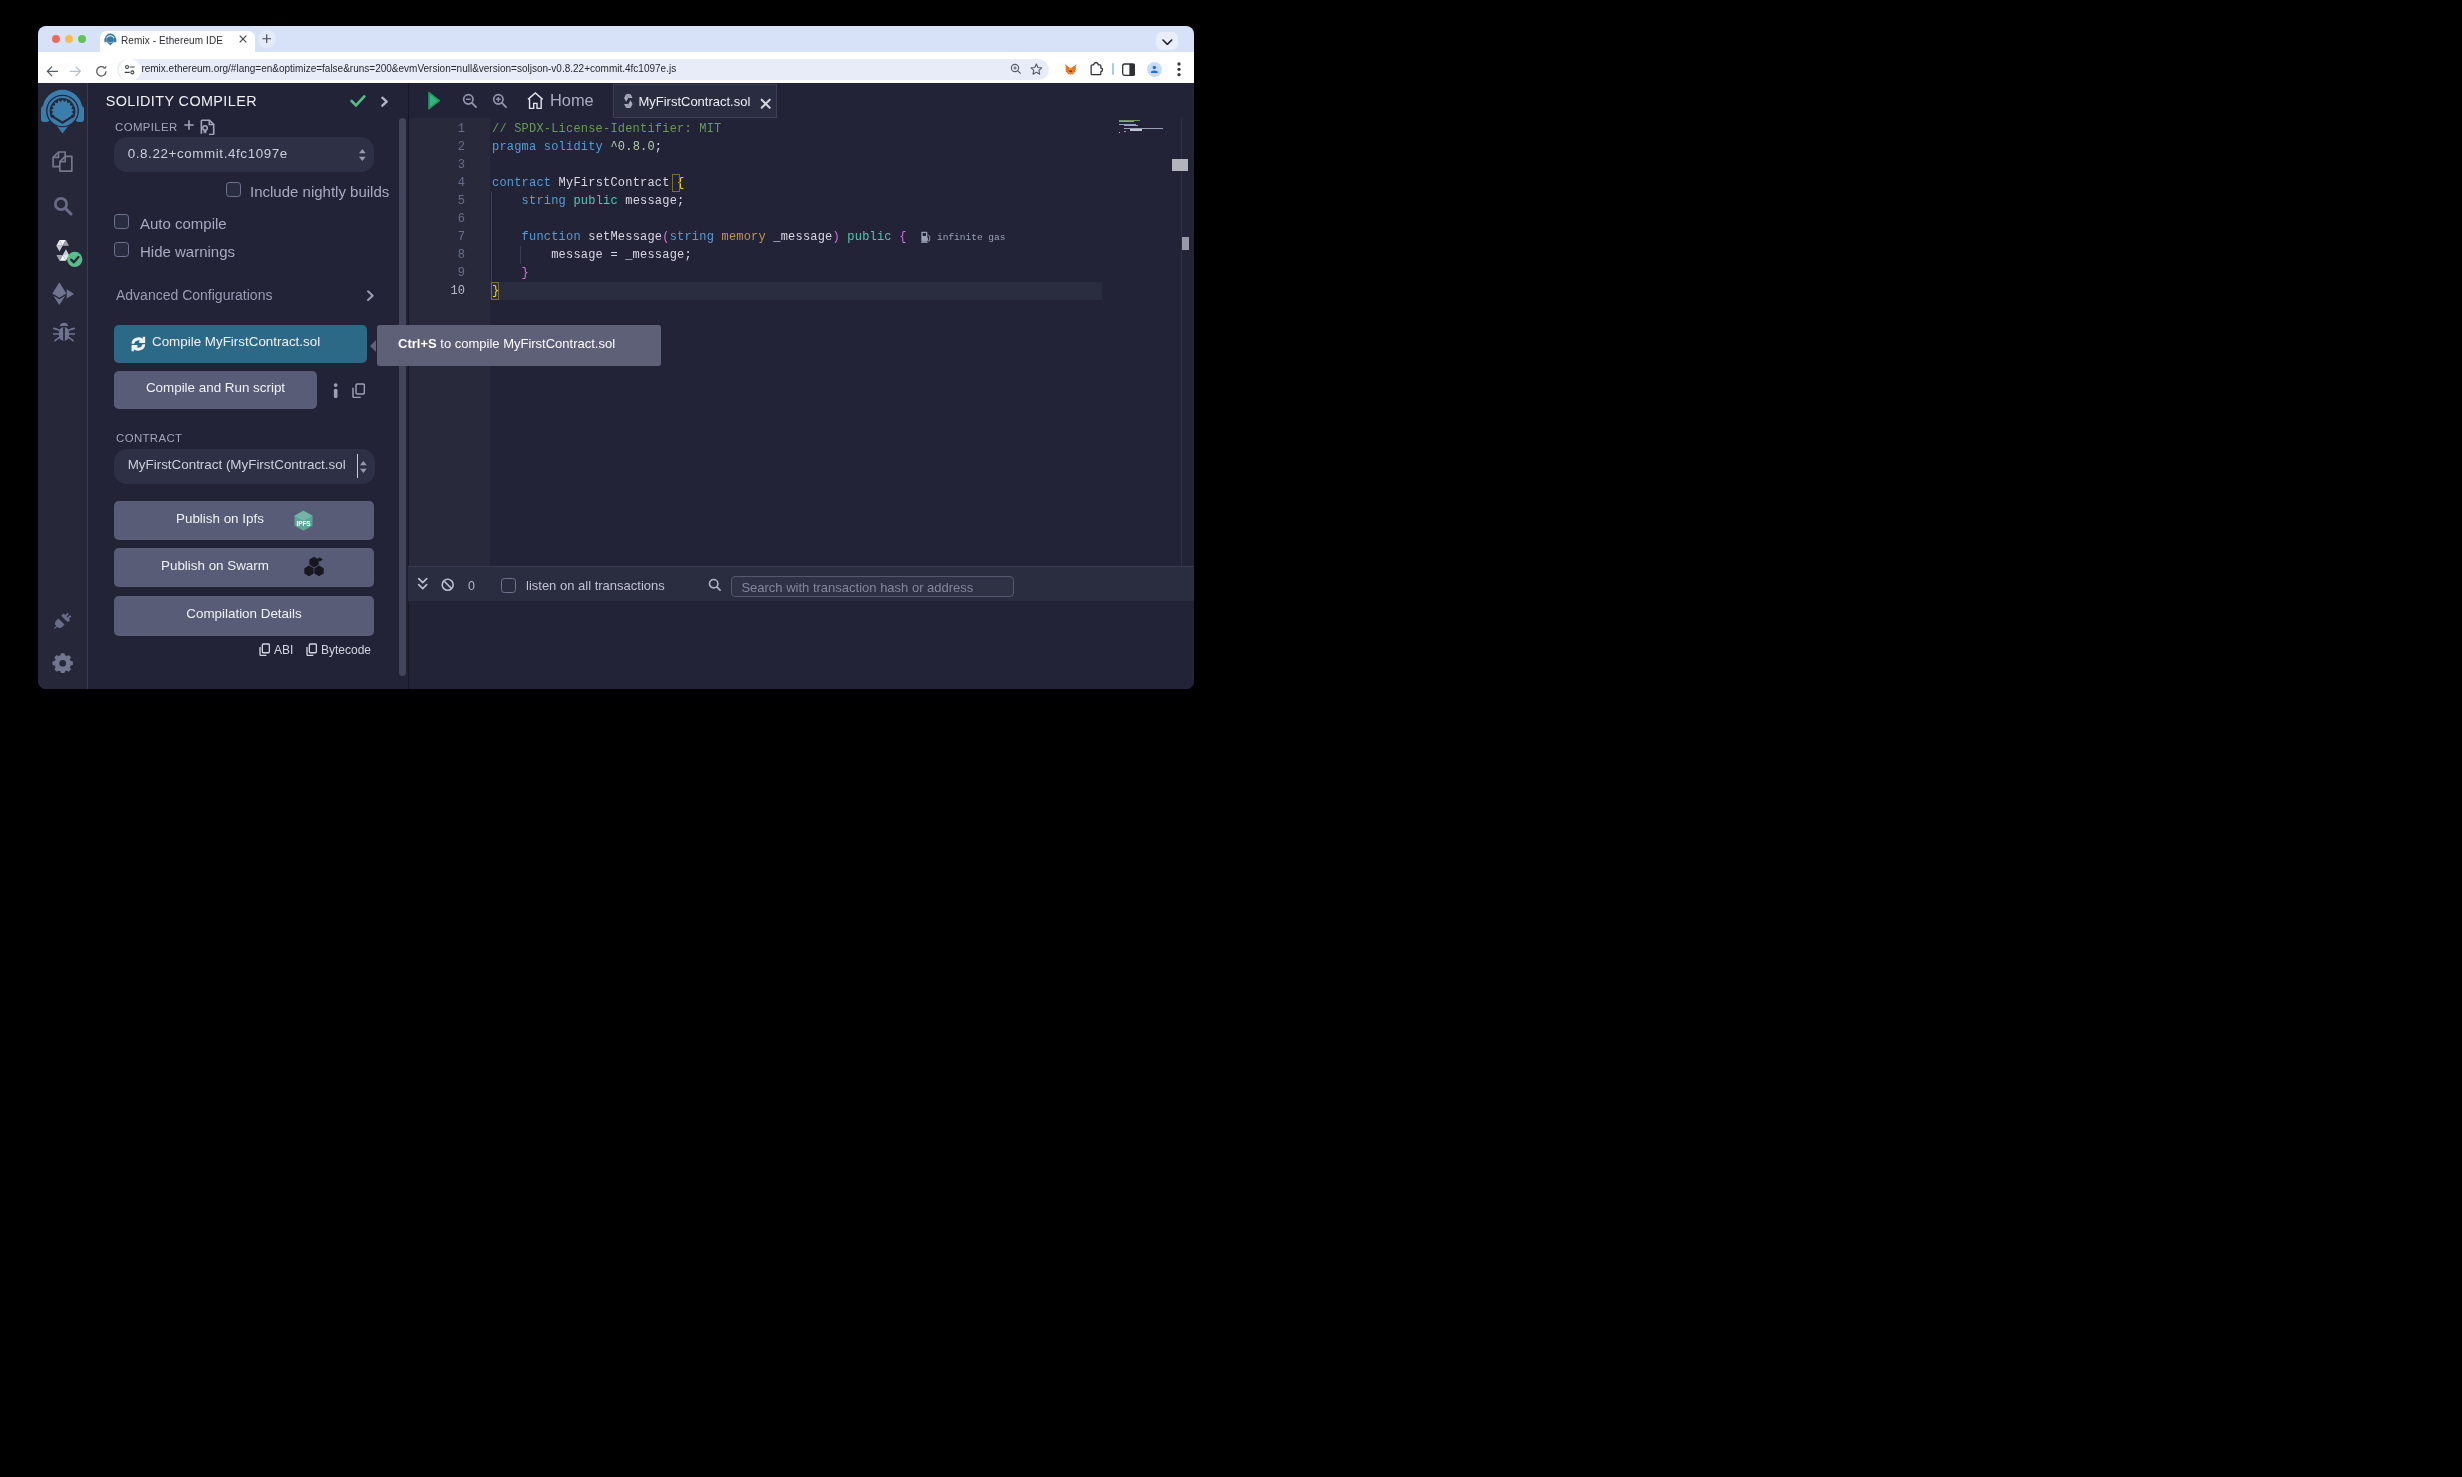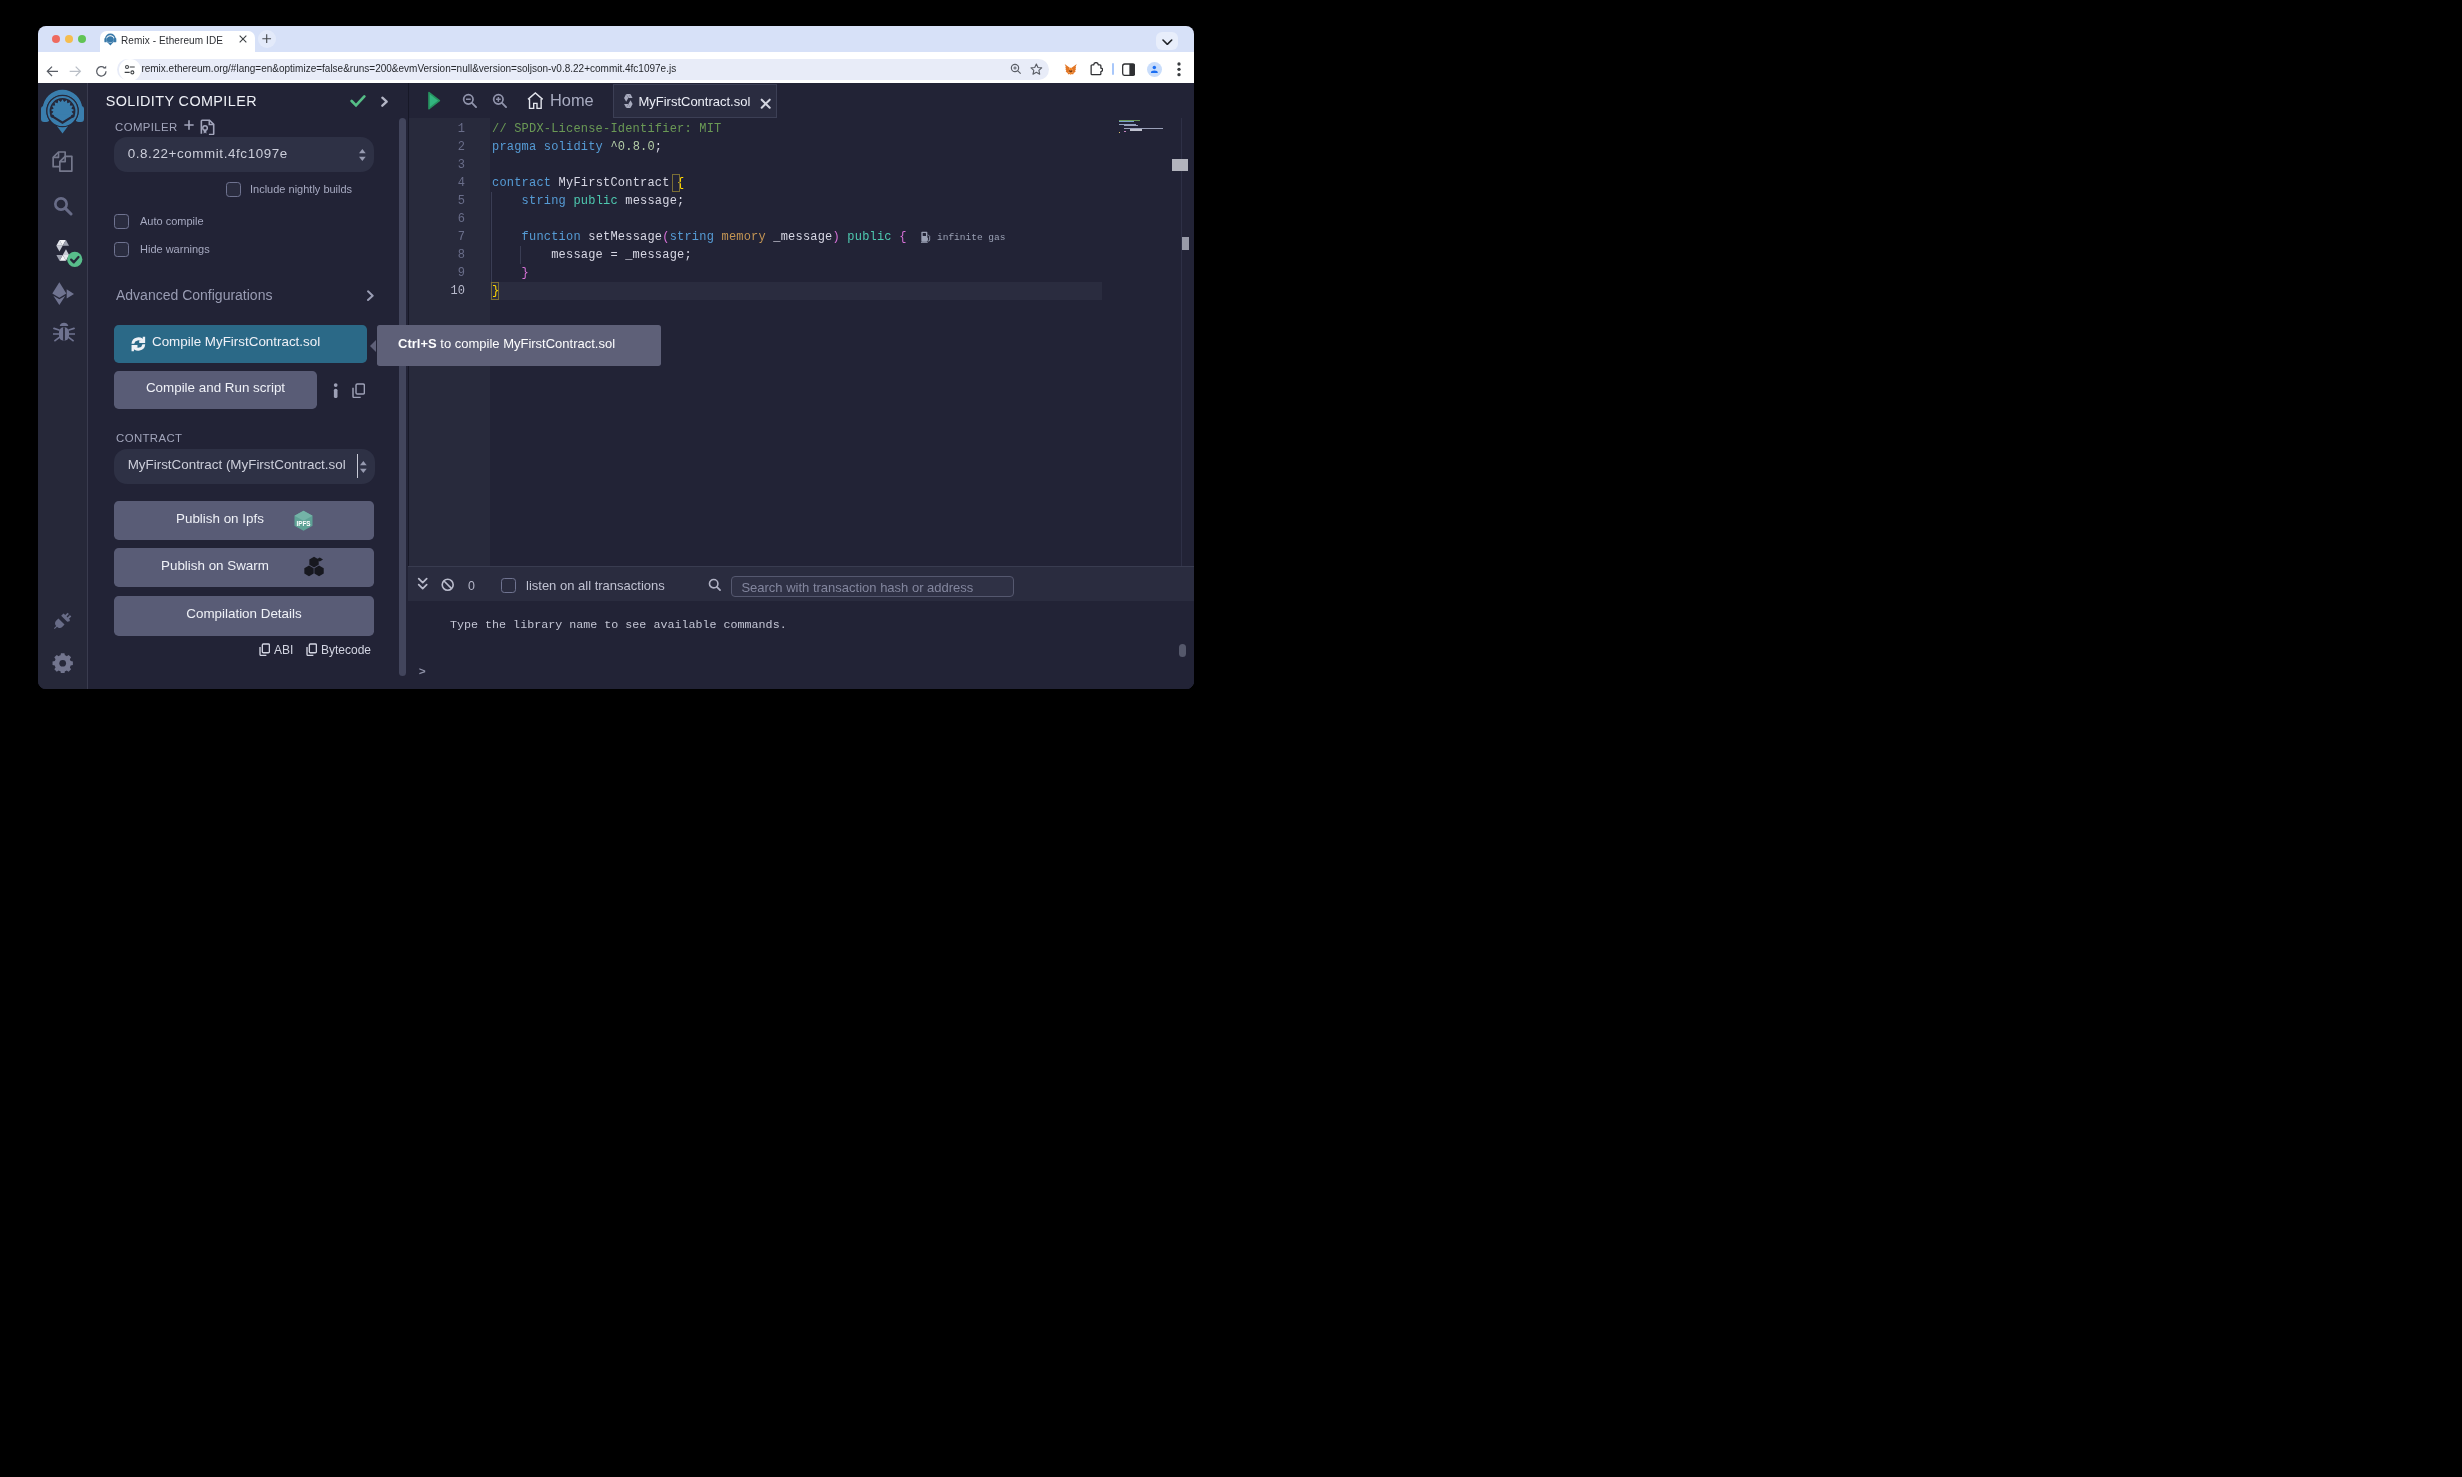--- a/index.html
+++ b/index.html
@@ -21,21 +21,21 @@
 #app { position:absolute; left:0; top:57px; width:100%; height:738px; background:#222336; }
 #rail { position:absolute; left:0; top:0; width:50px; height:100%; background:#262839; border-right:0.7px solid #3a3c4f; }
 #panel { position:absolute; left:50px; top:0; width:320px; height:100%; background:#222336; }
 #editor { position:absolute; left:370px; top:0; right:0; height:100%; background:#222336; border-left:1.3px solid #171827; }
 .icon { position:absolute; }
 
 .ptitle { position:absolute; left:17.7px; top:9.7px; font-size:14.4px; color:#eef0f6; letter-spacing:0.4px; }
 .plabel { font-size:11.4px; color:#a2a5bb; letter-spacing:0.4px; position:absolute; }
 .pselect { position:absolute; left:26px; width:260px; height:35px; background:#2e3145; border-radius:13px; color:#cccede; }
 .cb { position:absolute; width:15px; height:15px; border:1px solid #6f7390; border-radius:3.3px; background:#2a2c3f; }
-.cblabel { position:absolute; font-size:11px; color:#a6a9c0; }
+.cblabel { position:absolute; font-size:15px; color:#a6a9c0; }
 .btn { position:absolute; left:26px; width:253px; border-radius:4.7px; color:#eff1f7; font-size:13.4px; text-align:center; }
 .btn2 { background:#595c76; }
 
 .mono { font-family:"Liberation Mono", monospace; }
 #tabsbar { position:absolute; left:0; top:0; width:100%; height:35px; background:#222336; }
 #etab { position:absolute; left:204px; top:1px; width:164px; height:34px; background:#2a2c40; border:0.7px solid #3c3f55; }
 #codearea { position:absolute; left:0; top:35px; width:100%; height:448px; }
 #margin { position:absolute; left:0; top:0; width:81px; height:448px; background:#282a3c; }
 .ln { position:absolute; width:56px; text-align:right; font-size:12px; color:#696d89; font-family:"Liberation Mono", monospace; line-height:18px; }
 .cl { position:absolute; left:83px; font-size:12px; white-space:pre; color:#d7d7e4; font-family:"Liberation Mono", monospace; line-height:18px; letter-spacing:0.2px; }
@@ -437,21 +437,16 @@
         <div class="cb" style="left:93px; top:11px;"></div>
         <div style="position:absolute; left:118px; top:11.4px; font-size:13px; color:#c0c2d2;">listen on all transactions</div>
         <svg class="icon" style="left:300px; top:11.4px;" width="13.4" height="13.4" viewBox="0 0 20 20">
             <circle cx="8.5" cy="8.5" r="6.3" fill="none" stroke="#b0b2c4" stroke-width="2.4"></circle>
             <path d="M13.2 13.2 L18 18" stroke="#b0b2c4" stroke-width="2.6" stroke-linecap="round"></path>
           </svg>
         <div style="position:absolute; left:323px; top:9.4px; width:283px; height:21px; background:#2f3145; border:0.7px solid #55586f; border-radius:4px;">
           <div style="position:absolute; left:9.4px; top:2.7px; font-size:13px; color:#83869e; white-space:nowrap;">Search with transaction hash or address</div>
         </div>
       </div>
-      <div id="termbody">
-        <div class="mono" style="position:absolute; left:42px; top:17.4px; font-size:11.7px; color:#c3c5d4;">Type the library name to see available commands.</div>
-        <div class="mono" style="position:absolute; left:10.7px; top:64px; font-size:11.7px; font-weight:bold; color:#9093a9;">&gt;</div>
-        <div style="position:absolute; left:771px; top:43px; width:7.4px; height:12.7px; border-radius:3.7px; background:#55586b;"></div>
-      </div>
     </div>
   </div>
 </div>
 
 
 </body></html>

